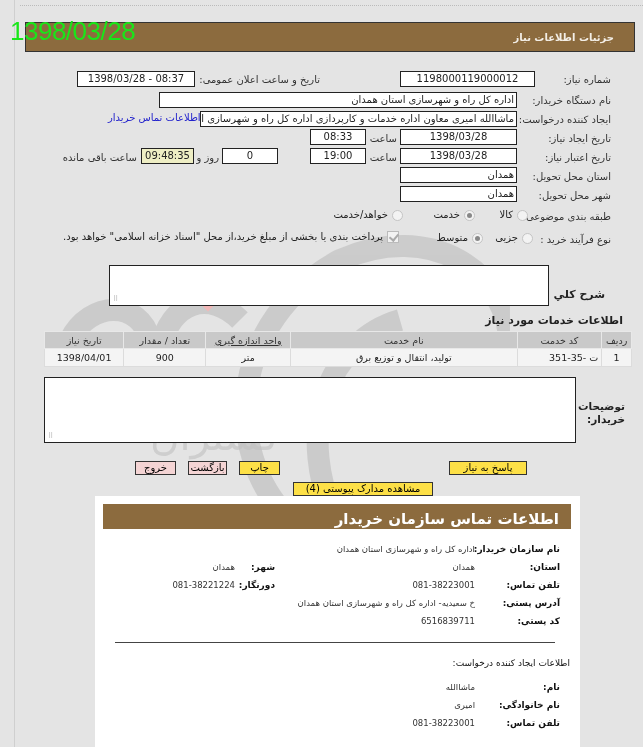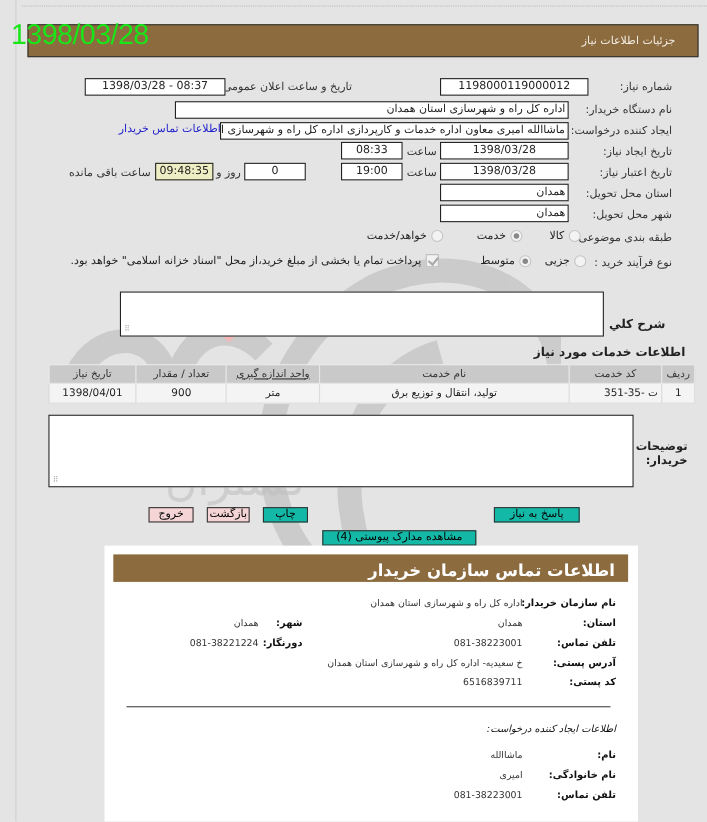--- a/index.html
+++ b/index.html
@@ -22,20 +22,21 @@
   .stamp {
     position: absolute; left: 10px; top: 16px;
     font-family: "Liberation Sans", sans-serif;
     font-size: 26px; color: #19e619; z-index: 20;
     letter-spacing: -0.5px;
   }
   .header-bar {
     position: absolute; left: 25px; top: 22px; width: 610px; height: 30px;
     background: #8c6b3e; border: 1px solid #333;
     direction: rtl;
+    font-weight: bold;
   }
   .header-bar span {
     position: absolute; right: 20px; top: 9px;
     color: #f3eee6; font-size: 10px;
   }
   .watermark {
     position: absolute; left: 40px; top: 230px; width: 470px; height: 300px;
     pointer-events: none; z-index: 1;
   }
   .lbl { position: absolute; direction: rtl; text-align: right; font-size: 10px; color: #333; white-space: nowrap; }
@@ -81,21 +82,21 @@
   }
   table.svc td {
     background: #f4f4f4; height: 18px; border: 1px solid #dcdcdc; text-align: center; padding: 0 3px;
   }
   table.svc { border: 1px solid #bdbdbd; }
   .btn {
     position: absolute; height: 14px; border: 1px solid #333; font-size: 10px; line-height: 12px;
     text-align: center; direction: rtl; white-space: nowrap; z-index: 2; cursor: pointer;
     font-family: "DejaVu Sans", sans-serif;
   }
-  .btn.green { background: #14b8a6; }
+  .btn.green { background: #fde047; }
   .btn.pink { background: #f4d4d4; }
   .contact-card {
     position: absolute; left: 95px; top: 496px; width: 485px; height: 251px;
     background: #fff; z-index: 3;
   }
   .contact-head {
     position: absolute; left: 8px; top: 8px; width: 468px; height: 25px;
     background: #8c6b3e; direction: rtl;
   }
   .contact-head span { position: absolute; right: 12px; top: 6px; color: #fff; font-weight: bold; font-size: 15px; }
@@ -122,21 +123,21 @@
     <path d="M30 110 C 50 70, 100 70, 110 110"></path>
     <path d="M120 120 C 130 70, 170 60, 200 90"></path>
   </g>
   <rect x="155" y="50" width="26" height="26" fill="#f2b8b8" transform="rotate(45 168 63)"></rect>
   <text x="110" y="220" font-size="40" fill="#c0c0c0" font-family="DejaVu Sans, sans-serif" opacity="0.6">گستران</text>
 </svg>
 
 <div class="lbl" style="right:32px;top:74px;">شماره نیاز:</div>
 <div class="box" style="left:400px;top:71px;width:135px;">1198000119000012</div>
 <div class="lbl" style="right:323px;top:74px;">تاریخ و ساعت اعلان عمومی:</div>
-<div class="box" style="left:77px;top:71px;width:128px;">1398/03/28 - 08:37</div>
+<div class="box" style="left:77px;top:71px;width:118px;">1398/03/28 - 08:37</div>
 
 <div class="lbl" style="right:32px;top:95px;">نام دستگاه خریدار:</div>
 <div class="box rtl" style="left:159px;top:92px;width:358px;">اداره کل راه و شهرسازی استان همدان</div>
 
 <div class="lbl" style="right:32px;top:114px;">ایجاد کننده درخواست:</div>
 <div class="box rtl" style="left:200px;top:111px;width:317px;">ماشاالله امیری معاون اداره خدمات و کارپردازی  اداره کل راه و شهرسازی استد</div>
 <div class="link" style="left:108px;top:112px;">اطلاعات تماس خریدار</div>
 
 <div class="lbl" style="right:32px;top:133px;">تاریخ ایجاد نیاز:</div>
 <div class="box" style="left:400px;top:129px;width:117px;">1398/03/28</div>
@@ -170,21 +171,21 @@
 </div>
 
 <div class="lbl" style="right:32px;top:234px;">نوع فرآیند خرید :</div>
 <div class="opt" style="right:110px;top:232px;">
   <span class="radio"></span><span class="t">جزیی</span>
 </div>
 <div class="opt" style="right:160px;top:232px;">
   <span class="radio on"></span><span class="t">متوسط</span>
 </div>
 <div class="opt" style="right:244px;top:231px;">
-  <span class="check"></span><span class="t">پرداخت تمام یا بخشی از مبلغ خرید،از محل "اسناد خزانه اسلامی" خواهد بود.</span>
+  <span class="check"></span><span class="t">پرداخت بندی یا بخشی از مبلغ خرید،از محل "اسناد خزانه اسلامی" خواهد بود.</span>
 </div>
 
 <div class="section-title" style="right:38px;top:288px;">شرح کلي نياز:</div>
 <div class="textarea" style="left:109px;top:265px;width:440px;height:41px;">
   <span class="grip">⠿</span>
 </div>
 
 <div class="section-title" style="right:20px;top:314px;">اطلاعات خدمات مورد نیاز</div>
 <table class="svc">
   <thead>
@@ -243,21 +244,21 @@
   <div class="c-val" style="right:345px;top:84px;">081-38221224</div>
 
   <div class="c-lbl" style="right:20px;top:102px;text-align:right;">آدرس پستی:</div>
   <div class="c-val" style="right:105px;top:102px;">خ سعیدیه- اداره کل راه و شهرسازی استان همدان</div>
 
   <div class="c-lbl" style="right:20px;top:120px;">کد پستی:</div>
   <div class="c-val" style="right:105px;top:120px;">6516839711</div>
 
   <div class="c-rule"></div>
 
-  <div class="c-val" style="right:20px;top:162px;font-size:9px;color:#111;font-style:italic;">اطلاعات ایجاد کننده درخواست:</div>
+  <div class="c-val" style="right:10px;top:162px;font-size:9px;color:#111;">اطلاعات ایجاد کننده درخواست:</div>
 
   <div class="c-lbl" style="right:20px;top:186px;">نام:</div>
   <div class="c-val" style="right:105px;top:186px;">ماشاالله</div>
 
   <div class="c-lbl" style="right:20px;top:204px;">نام خانوادگی:</div>
   <div class="c-val" style="right:105px;top:204px;">امیری</div>
 
   <div class="c-lbl" style="right:20px;top:222px;">تلفن تماس:</div>
   <div class="c-val" style="right:105px;top:222px;">081-38223001</div>
 </div>

